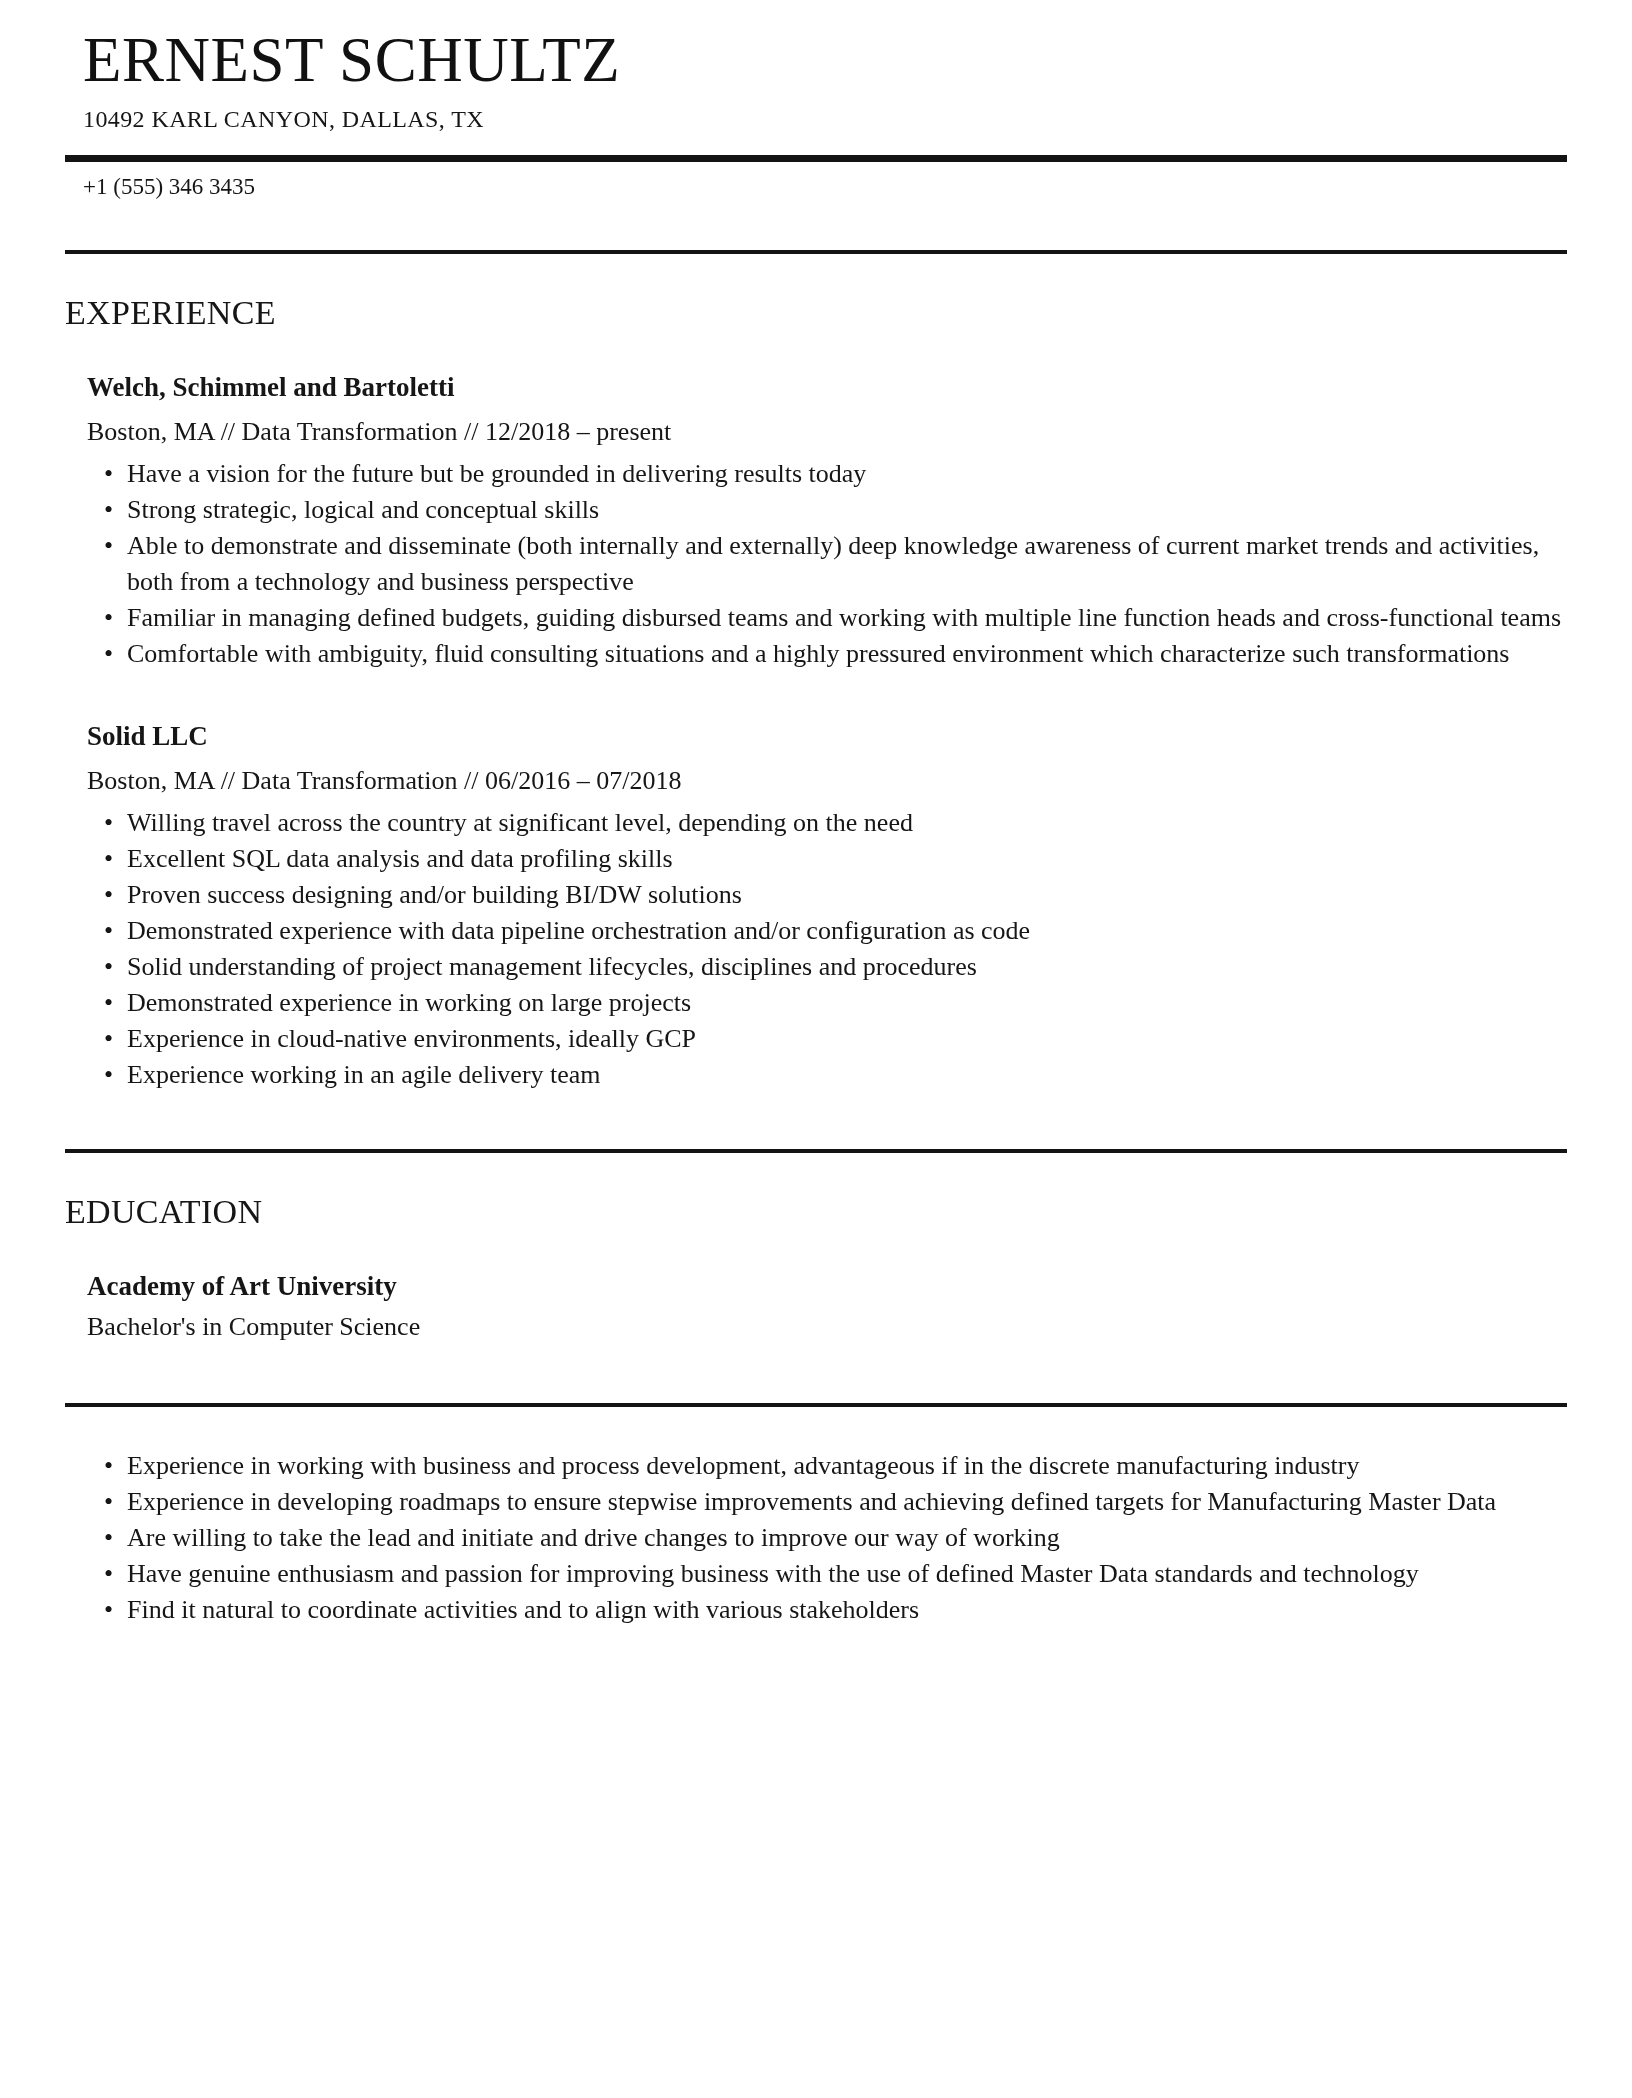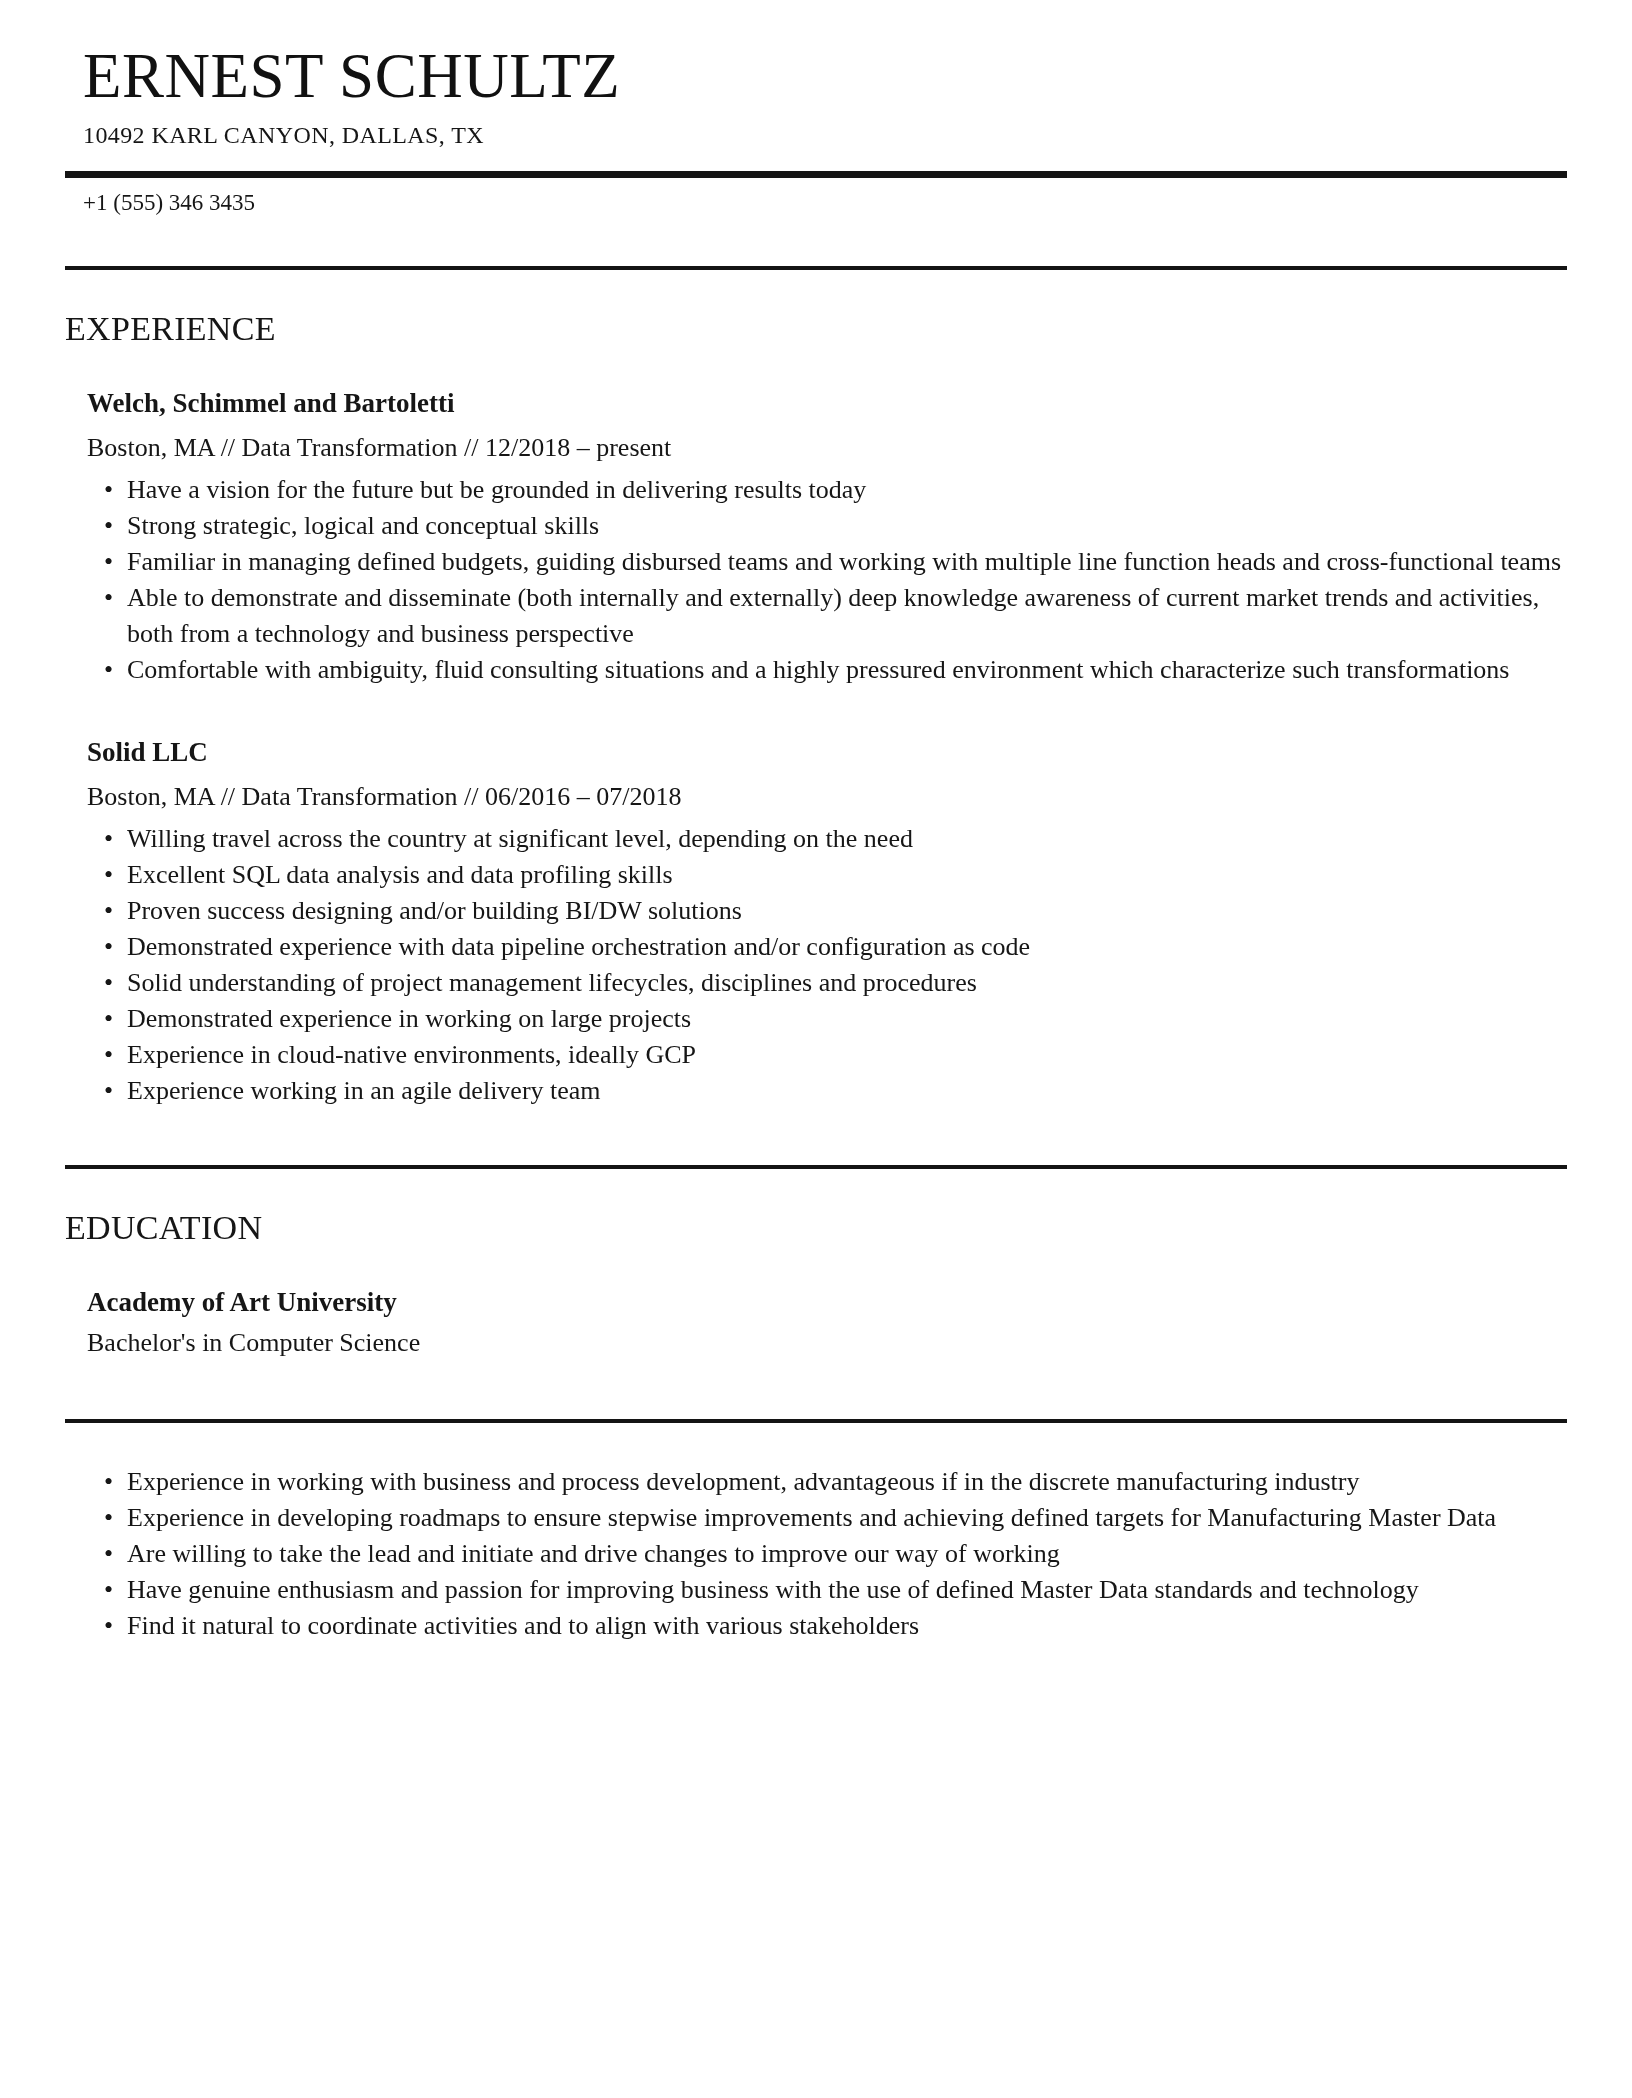--- a/index.html
+++ b/index.html
@@ -8,21 +8,21 @@
     height: 2098px;
     background: #ffffff;
     color: #161616;
     font-family: "Liberation Serif", serif;
     -webkit-font-smoothing: antialiased;
   }
   .page {
     box-sizing: border-box;
     width: 1632px;
     height: 1874px;
-    padding: 16px 65px;
+    padding: 0 65px;
     overflow: hidden;
   }
 
   
   .name {
     font-size: 63px;
     line-height: 63px;
     font-weight: 400;
     letter-spacing: 0.5px;
     margin: 29px 0 0 18px;
@@ -124,22 +124,22 @@
 
   <div class="section experience">
     <h2>EXPERIENCE</h2>
 
     <div class="job">
       <div class="job-title">Welch, Schimmel and Bartoletti</div>
       <div class="job-meta">Boston, MA // Data Transformation // 12/2018 – present</div>
       <ul class="bullets">
         <li>Have a vision for the future but be grounded in delivering results today</li>
         <li>Strong strategic, logical and conceptual skills</li>
+        <li>Able to demonstrate and disseminate (both internally and externally) deep knowledge awareness of current market trends and activities, both from a technology and business perspective</li>
         <li>Familiar in managing defined budgets, guiding disbursed teams and working with multiple line function heads and cross-functional teams</li>
-        <li>Able to demonstrate and disseminate (both internally and externally) deep knowledge awareness of current market trends and activities, both from a technology and business perspective</li>
         <li>Comfortable with ambiguity, fluid consulting situations and a highly pressured environment which characterize such transformations</li>
       </ul>
     </div>
 
     <div class="job">
       <div class="job-title">Solid LLC</div>
       <div class="job-meta">Boston, MA // Data Transformation // 06/2016 – 07/2018</div>
       <ul class="bullets">
         <li>Willing travel across the country at significant level, depending on the need</li>
         <li>Excellent SQL data analysis and data profiling skills</li>

